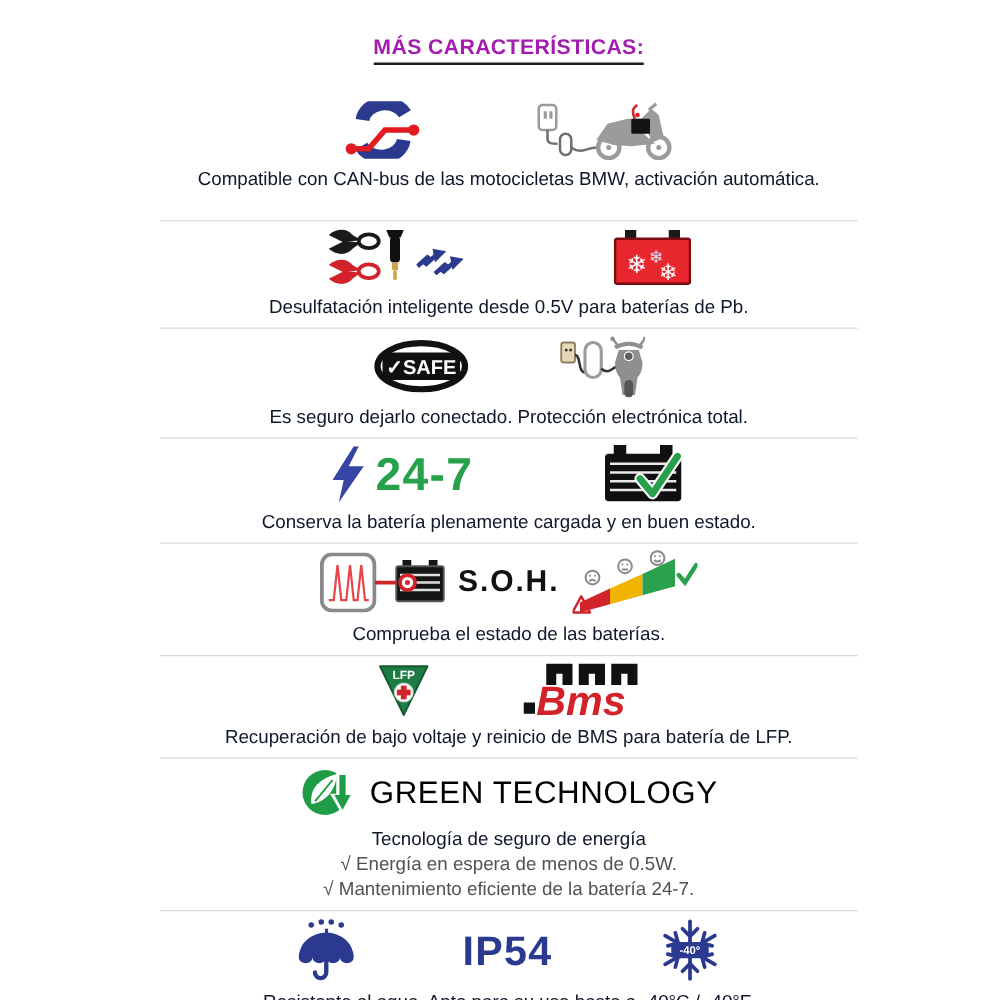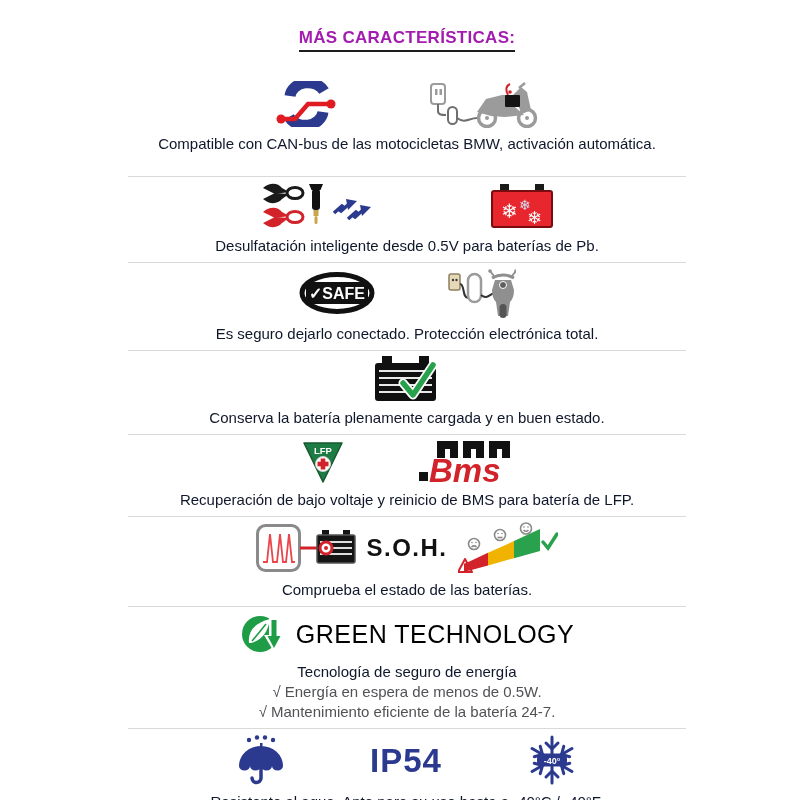--- a/index.html
+++ b/index.html
@@ -117,50 +117,36 @@
         <path d="M47,12 H63 L66,22 Q66,30 62,34 L60,48 H50 L48,34 Q44,30 44,22 Z" fill="#8f8f8f"></path>
         <circle cx="55" cy="17" r="3.5" fill="#5e5e5e" stroke="#fff" stroke-width="1"></circle>
         <rect x="51.5" y="36" width="7" height="14" rx="3.5" fill="#555"></rect>
       </svg>
     </div>
     <p class="caption">Es seguro dejarlo conectado. Protección electrónica total.</p>
   </section>
 
   <section class="section">
     <div class="icons g105">
+      <div class="group">
+        <svg width="26" height="45" viewBox="0 0 26 45">
+          <polygon points="17,0 0,27 9,27 5,45 25,16 13,16 21,0" fill="#3546a5"></polygon>
+        </svg>
+        <span class="big-green">24-7</span>
+      </div>
       <svg width="64" height="46" viewBox="0 0 64 46">
         <rect x="7" y="0" width="10" height="8" fill="#101010"></rect>
         <rect x="44" y="0" width="10" height="8" fill="#101010"></rect>
         <rect x="0" y="7" width="61" height="38" rx="3" fill="#101010"></rect>
         <path d="M4,15 H57 M4,22 H57 M4,29 H57 M4,36 H57" stroke="#e8e8e8" stroke-width="2"></path>
         <path d="M28,27 L38,39 L58,9" stroke="#fff" stroke-width="9" fill="none" stroke-linecap="round" stroke-linejoin="round"></path>
         <path d="M28,27 L38,39 L58,9" stroke="#27a14b" stroke-width="5.5" fill="none" stroke-linecap="round" stroke-linejoin="round"></path>
       </svg>
     </div>
     <p class="caption">Conserva la batería plenamente cargada y en buen estado.</p>
-  </section>
-
-  <section class="section">
-    <div class="icons g135">
-      <svg width="42" height="44" viewBox="0 0 42 44">
-        <path d="M2,3 L40,3 L21,42 Z" fill="#1c7c43" stroke="#14592f" stroke-width="1.5" stroke-linejoin="round"></path>
-        <text x="21" y="13.5" text-anchor="middle" font-size="9.5" font-weight="bold" fill="#fff" font-family="Liberation Sans, sans-serif">LFP</text>
-        <circle cx="21" cy="24" r="7.5" fill="#fff" stroke="#cfcfcf" stroke-width="1"></circle>
-        <rect x="18.7" y="18.5" width="4.6" height="11" fill="#d2232a"></rect>
-        <rect x="15.5" y="21.7" width="11" height="4.6" fill="#d2232a"></rect>
-      </svg>
-      <svg width="96" height="44" viewBox="0 0 96 44">
-        <path d="M24,18 L24,5 L37,5 L37,18" stroke="#111" stroke-width="8" fill="none"></path>
-        <path d="M50,18 L50,5 L63,5 L63,18" stroke="#111" stroke-width="8" fill="none"></path>
-        <path d="M76,18 L76,5 L89,5 L89,18" stroke="#111" stroke-width="8" fill="none"></path>
-        <rect x="2" y="32" width="9" height="9" fill="#111"></rect>
-        <text x="12" y="42" font-size="33" font-weight="bold" font-style="italic" fill="#d2232a" font-family="Liberation Sans, sans-serif">Bms</text>
-      </svg>
-    </div>
-    <p class="caption">Recuperación de bajo voltaje y reinicio de BMS para batería de LFP.</p>
   </section>
 
   <section class="section">
     <div class="icons g10">
       <svg width="100" height="48" viewBox="0 0 100 48">
         <rect x="1.5" y="1.5" width="42" height="45" rx="8" fill="#fff" stroke="#8a8a8a" stroke-width="3"></rect>
         <path d="M7,38 L11,38 L14,10 L17,38 L21,38 L24,10 L27,38 L30,38 L33,10 L36,38 L39,38" stroke="#e8464b" stroke-width="1.8" fill="none"></path>
         <path d="M44,24 H64" stroke="#d2232a" stroke-width="3"></path>
         <rect x="66" y="6" width="7" height="6" fill="#151515"></rect>
         <rect x="87" y="6" width="7" height="6" fill="#151515"></rect>
@@ -194,20 +180,40 @@
         <polygon points="56,36.2 82,29 82,7 56,19.1" fill="#2aa14c"></polygon>
         <g>
           <path d="M7,37 L14,50 L0,50 Z" stroke="#d2232a" stroke-width="2" fill="none" stroke-linejoin="round"></path>
           <rect x="6.2" y="41.5" width="1.6" height="4" fill="#d2232a"></rect>
           <circle cx="7" cy="47.5" r="0.9" fill="#d2232a"></circle>
         </g>
         <path d="M85,20 L90,26 L99,12" stroke="#2aa14c" stroke-width="3.5" fill="none" stroke-linecap="round"></path>
       </svg>
     </div>
     <p class="caption">Comprueba el estado de las baterías.</p>
+  </section>
+
+  <section class="section">
+    <div class="icons g135">
+      <svg width="42" height="44" viewBox="0 0 42 44">
+        <path d="M2,3 L40,3 L21,42 Z" fill="#1c7c43" stroke="#14592f" stroke-width="1.5" stroke-linejoin="round"></path>
+        <text x="21" y="13.5" text-anchor="middle" font-size="9.5" font-weight="bold" fill="#fff" font-family="Liberation Sans, sans-serif">LFP</text>
+        <circle cx="21" cy="24" r="7.5" fill="#fff" stroke="#cfcfcf" stroke-width="1"></circle>
+        <rect x="18.7" y="18.5" width="4.6" height="11" fill="#d2232a"></rect>
+        <rect x="15.5" y="21.7" width="11" height="4.6" fill="#d2232a"></rect>
+      </svg>
+      <svg width="96" height="44" viewBox="0 0 96 44">
+        <path d="M24,18 L24,5 L37,5 L37,18" stroke="#111" stroke-width="8" fill="none"></path>
+        <path d="M50,18 L50,5 L63,5 L63,18" stroke="#111" stroke-width="8" fill="none"></path>
+        <path d="M76,18 L76,5 L89,5 L89,18" stroke="#111" stroke-width="8" fill="none"></path>
+        <rect x="2" y="32" width="9" height="9" fill="#111"></rect>
+        <text x="12" y="42" font-size="33" font-weight="bold" font-style="italic" fill="#d2232a" font-family="Liberation Sans, sans-serif">Bms</text>
+      </svg>
+    </div>
+    <p class="caption">Recuperación de bajo voltaje y reinicio de BMS para batería de LFP.</p>
   </section>
 
   <section class="section">
     <div class="icons g10">
       <svg width="46" height="44" viewBox="0 0 46 44">
         <circle cx="20" cy="22" r="18" fill="#1f9d46"></circle>
         <path d="M9,31 Q7,13 30,7 Q27,27 11,31 Z" fill="#fff"></path>
         <path d="M12,29 Q18,22 26,12" stroke="#1f9d46" stroke-width="1.6" fill="none"></path>
         <path d="M34,8 L34,25" stroke="#fff" stroke-width="10" stroke-linecap="round"></path>
         <polygon points="24,23 44,23 34,40" fill="#fff"></polygon>

